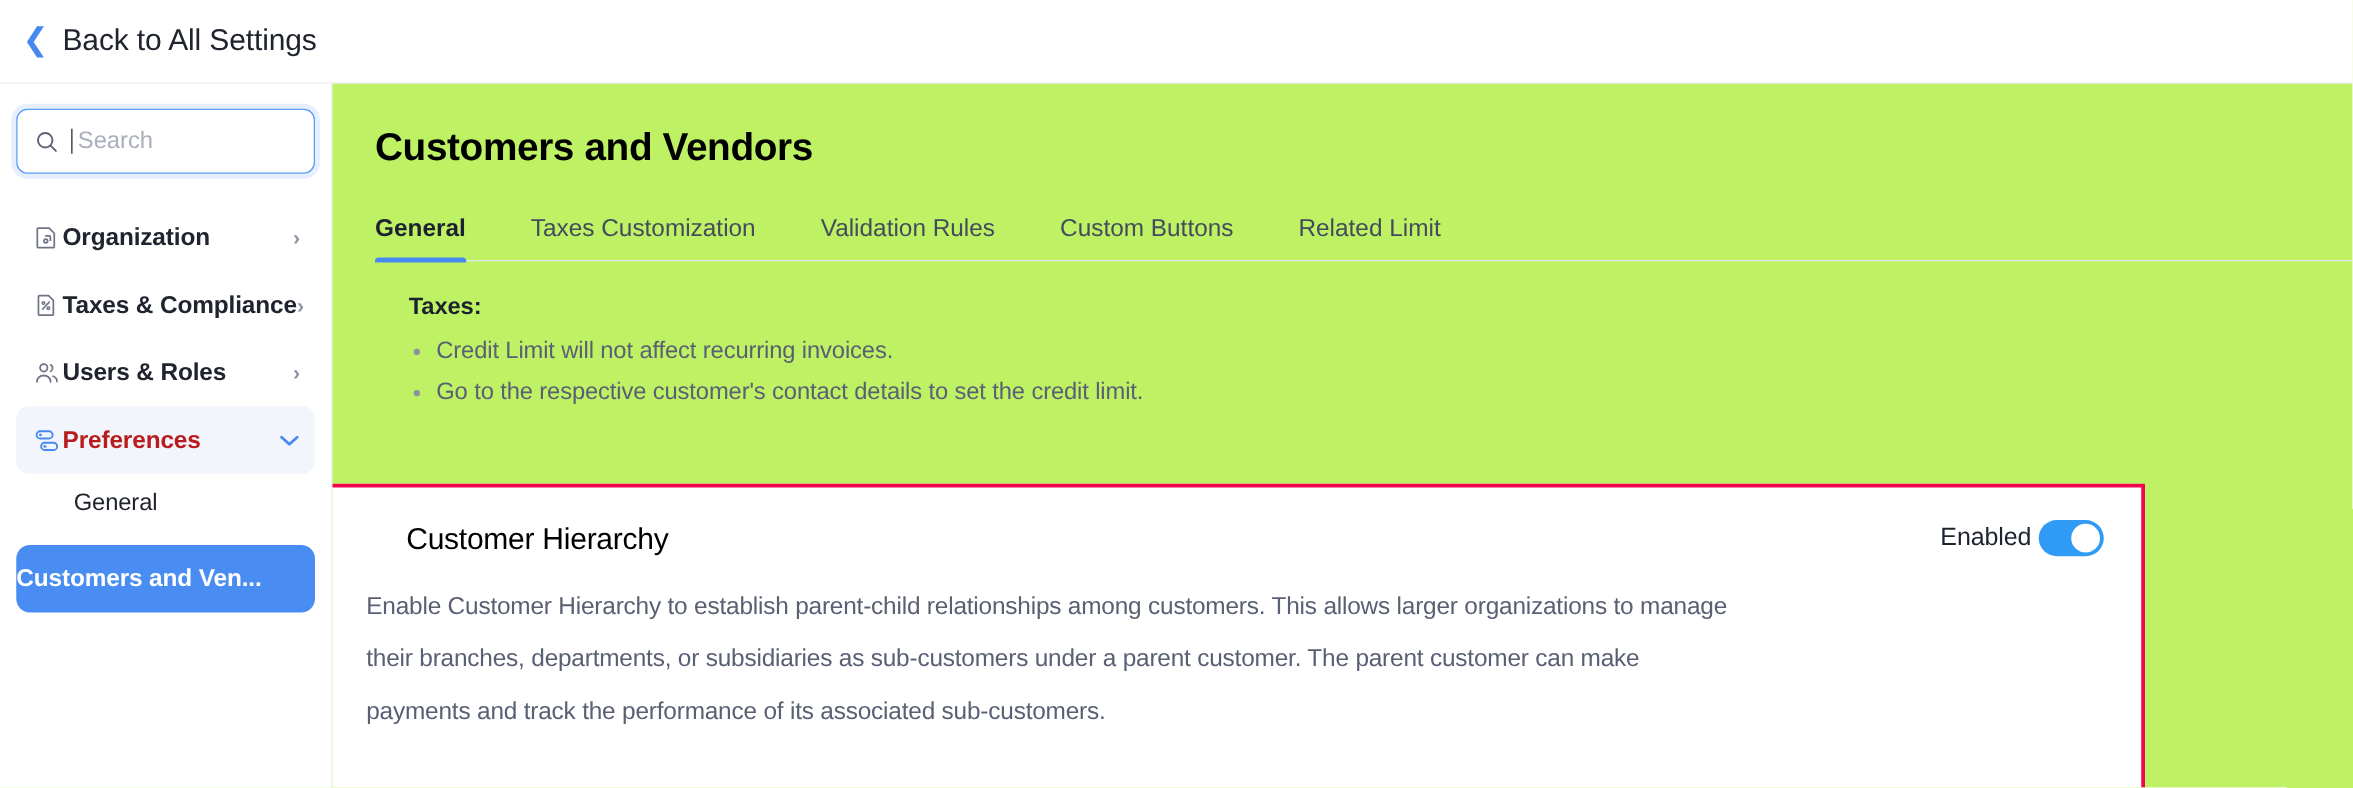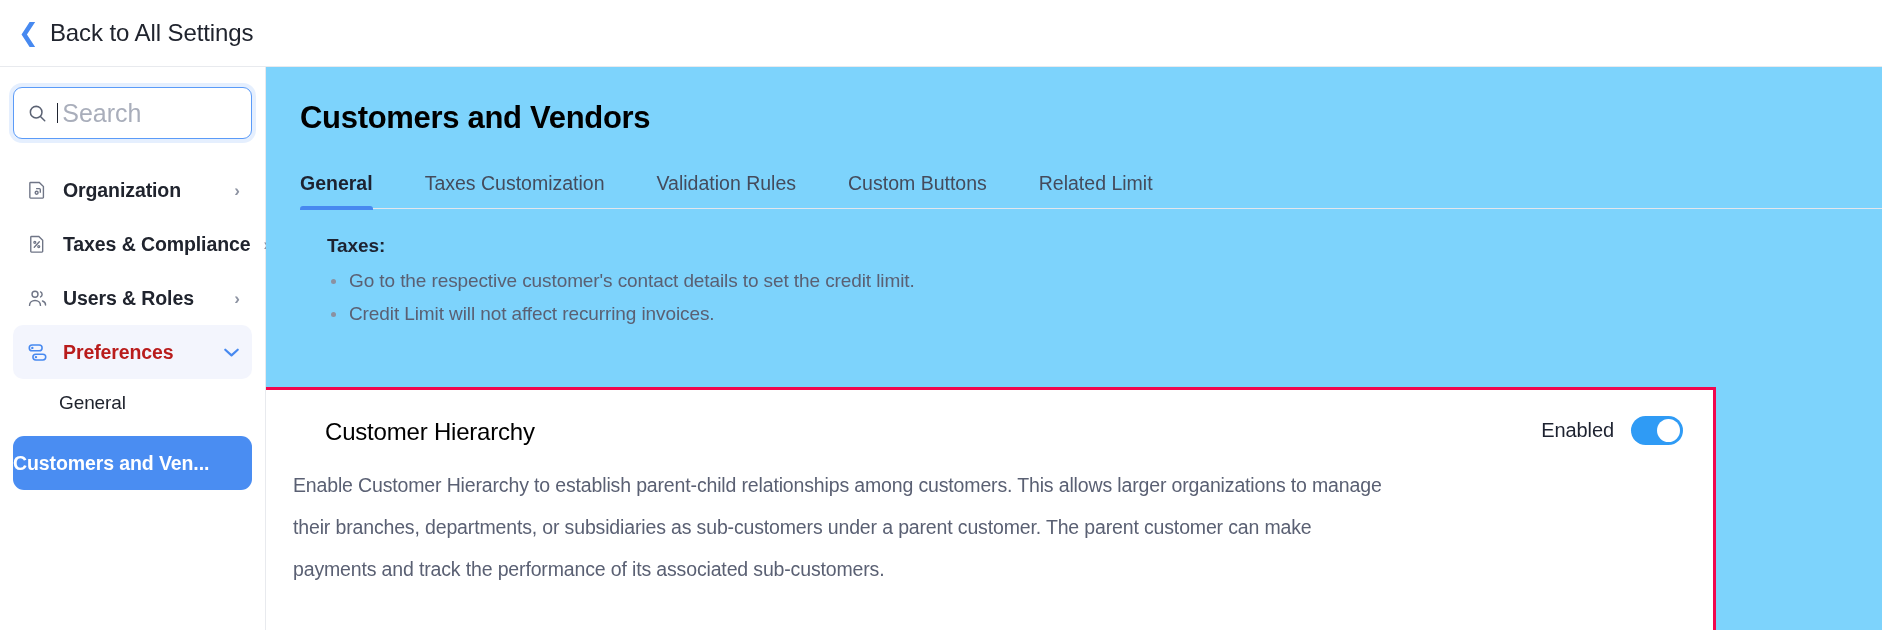--- a/index.html
+++ b/index.html
@@ -84,37 +84,36 @@
   .search-caret {
     width: 1.5px;
     height: 20px;
     background: #1f2430;
     display: block;
   }
   .search-input {
     border: none;
     outline: none;
     font-family: "Liberation Sans", sans-serif;
-    font-size: 25px;
+    font-size: 19px;
     color: #20242e;
     background: transparent;
     width: 100%;
     margin-left: -6px;
   }
   .search-input::placeholder { color: #a9aebb; }
 
   .nav { margin-top: 24px; }
   .nav-item {
     display: flex;
     align-items: center;
     height: 54px;
     padding: 0 12px 0 11px;
     border-radius: 10px;
     cursor: pointer;
-    gap: 13px;
   }
   .nav-item .ico { flex: 0 0 26px; display:flex; align-items:center; justify-content:center; color:#6d7governor; }
   .nav-item .ico { color: #6f7586; }
   .nav-label {
     font-size: 19.5px;
     color: #20242e;
     font-weight: bold;
     letter-spacing: -0.1px;
     flex: 1 1 auto;
     white-space: nowrap;
@@ -153,21 +152,21 @@
     color: #ffffff;
     font-size: 19.5px;
     font-weight: bold;
     letter-spacing: -0.1px;
   }
 
   
   .main {
     flex: 1 1 auto;
     min-width: 0;
-    background: #7dd3fc;
+    background: #bef264;
     padding: 0 0 3px 34px;
     position: relative;
     overflow: hidden;
   }
 
   .page-title {
     font-size: 31px;
     font-weight: bold;
     color: #000000;
     letter-spacing: -0.3px;
@@ -244,21 +243,21 @@
     align-items: flex-start;
     justify-content: space-between;
     margin-left: 32px;
   }
   .card-title {
     font-size: 24px;
     color: #000000;
     letter-spacing: -0.2px;
     margin-top: 6px;
   }
-  .toggle-group { display: flex; align-items: center; gap: 17px; margin-top: 4px; }
+  .toggle-group { display: flex; align-items: center; gap: 6px; margin-top: 4px; }
   .toggle-label { font-size: 20px; color: #1d2230; letter-spacing: -0.1px; }
   .toggle {
     width: 52px;
     height: 29px;
     border-radius: 15px;
     background: #2f9bf5;
     position: relative;
     cursor: pointer;
     flex: 0 0 auto;
   }
@@ -381,22 +380,22 @@
         <div class="tab active">General</div>
         <div class="tab">Taxes Customization</div>
         <div class="tab">Validation Rules</div>
         <div class="tab">Custom Buttons</div>
         <div class="tab">Related Limit</div>
       </div>
 
       <div class="note-block">
         <div class="note-title">Taxes:</div>
         <ul class="note-list">
+          <li>Credit Limit will not affect recurring invoices.</li>
           <li>Go to the respective customer's contact details to set the credit limit.</li>
-          <li>Credit Limit will not affect recurring invoices.</li>
         </ul>
       </div>
 
       <div class="hl-card">
         <div class="card-head">
           <div class="card-title">Customer Hierarchy</div>
           <div class="toggle-group">
             <span class="toggle-label">Enabled</span>
             <div class="toggle">
               <span class="knob"></span>

